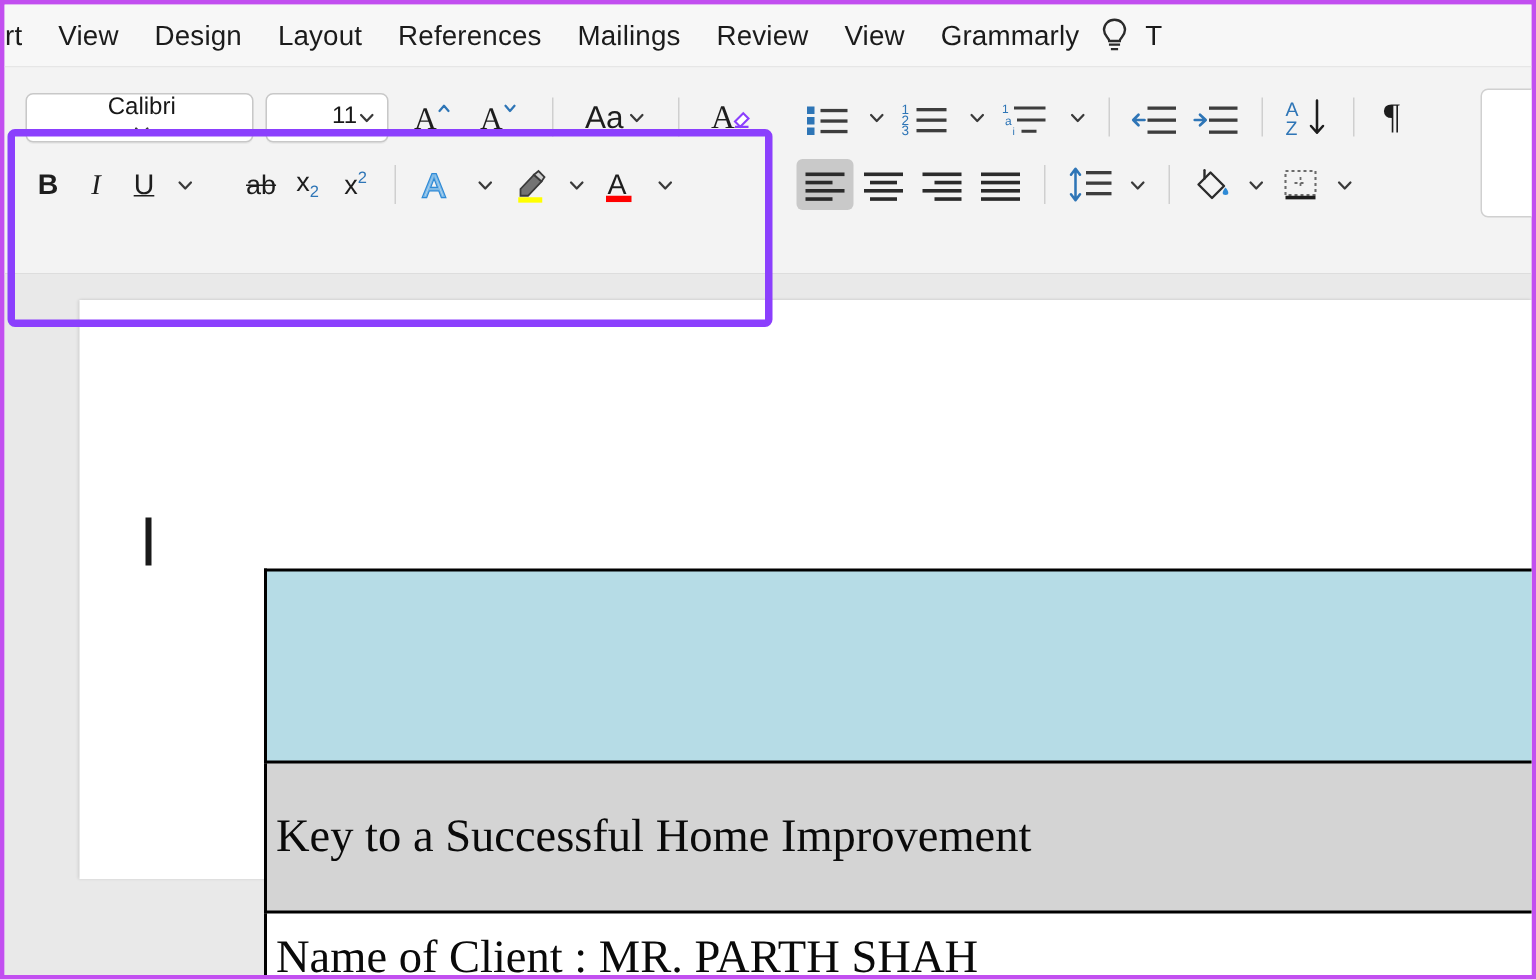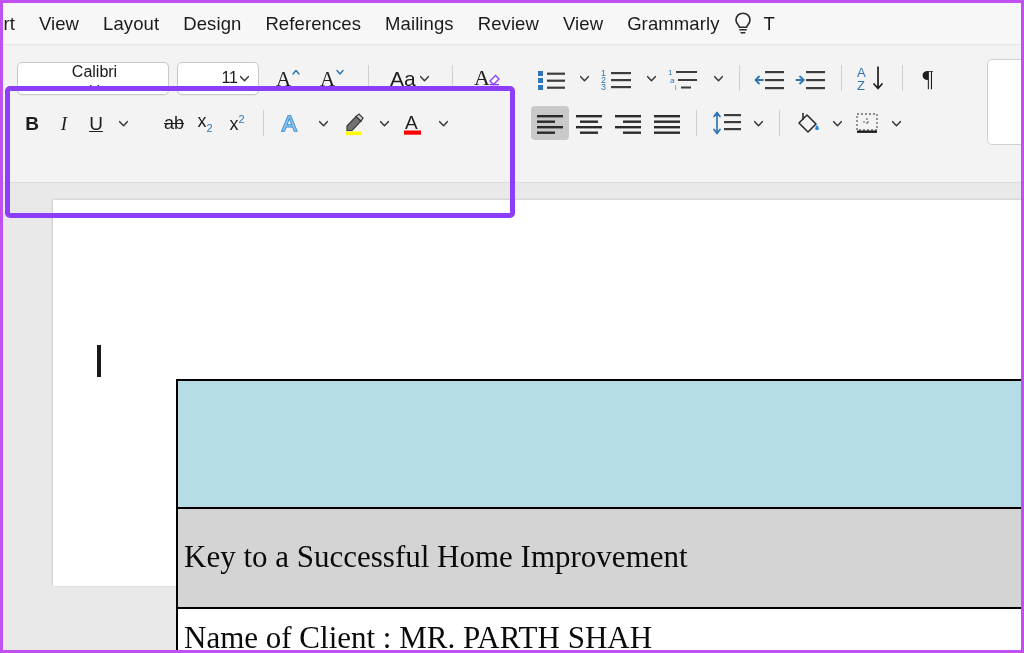--- a/index.html
+++ b/index.html
@@ -125,22 +125,22 @@
   td.cell-white { background: #ffffff; height: 62px; }
 </style>
 </head>
 <body>
 
 <div id="root">
 
   <div class="tabbar">
     <div class="tab clipped-left">ert</div>
     <div class="tab">View</div>
+    <div class="tab">Design</div>
     <div class="tab">Layout</div>
-    <div class="tab">Design</div>
     <div class="tab">References</div>
     <div class="tab">Mailings</div>
     <div class="tab">Review</div>
     <div class="tab">View</div>
     <div class="tab grammarly">Grammarly</div>
     <div class="bulb-wrap">
       <svg class="bulb" viewBox="0 0 22 26">
         <path d="M11 2.2c-4 0-7 3-7 6.7 0 2.6 1.4 4.1 2.4 5.3.6.7 1.1 1.3 1.1 2.1h7c0-.8.5-1.4 1.1-2.1 1-1.2 2.4-2.7 2.4-5.3 0-3.7-3-6.7-7-6.7z" fill="none" stroke="#2b2b2b" stroke-width="1.6"></path>
         <rect x="7.3" y="18" width="7.4" height="1.5" fill="#2b2b2b"></rect>
         <rect x="8.6" y="21" width="4.8" height="1.5" fill="#2b2b2b"></rect>

